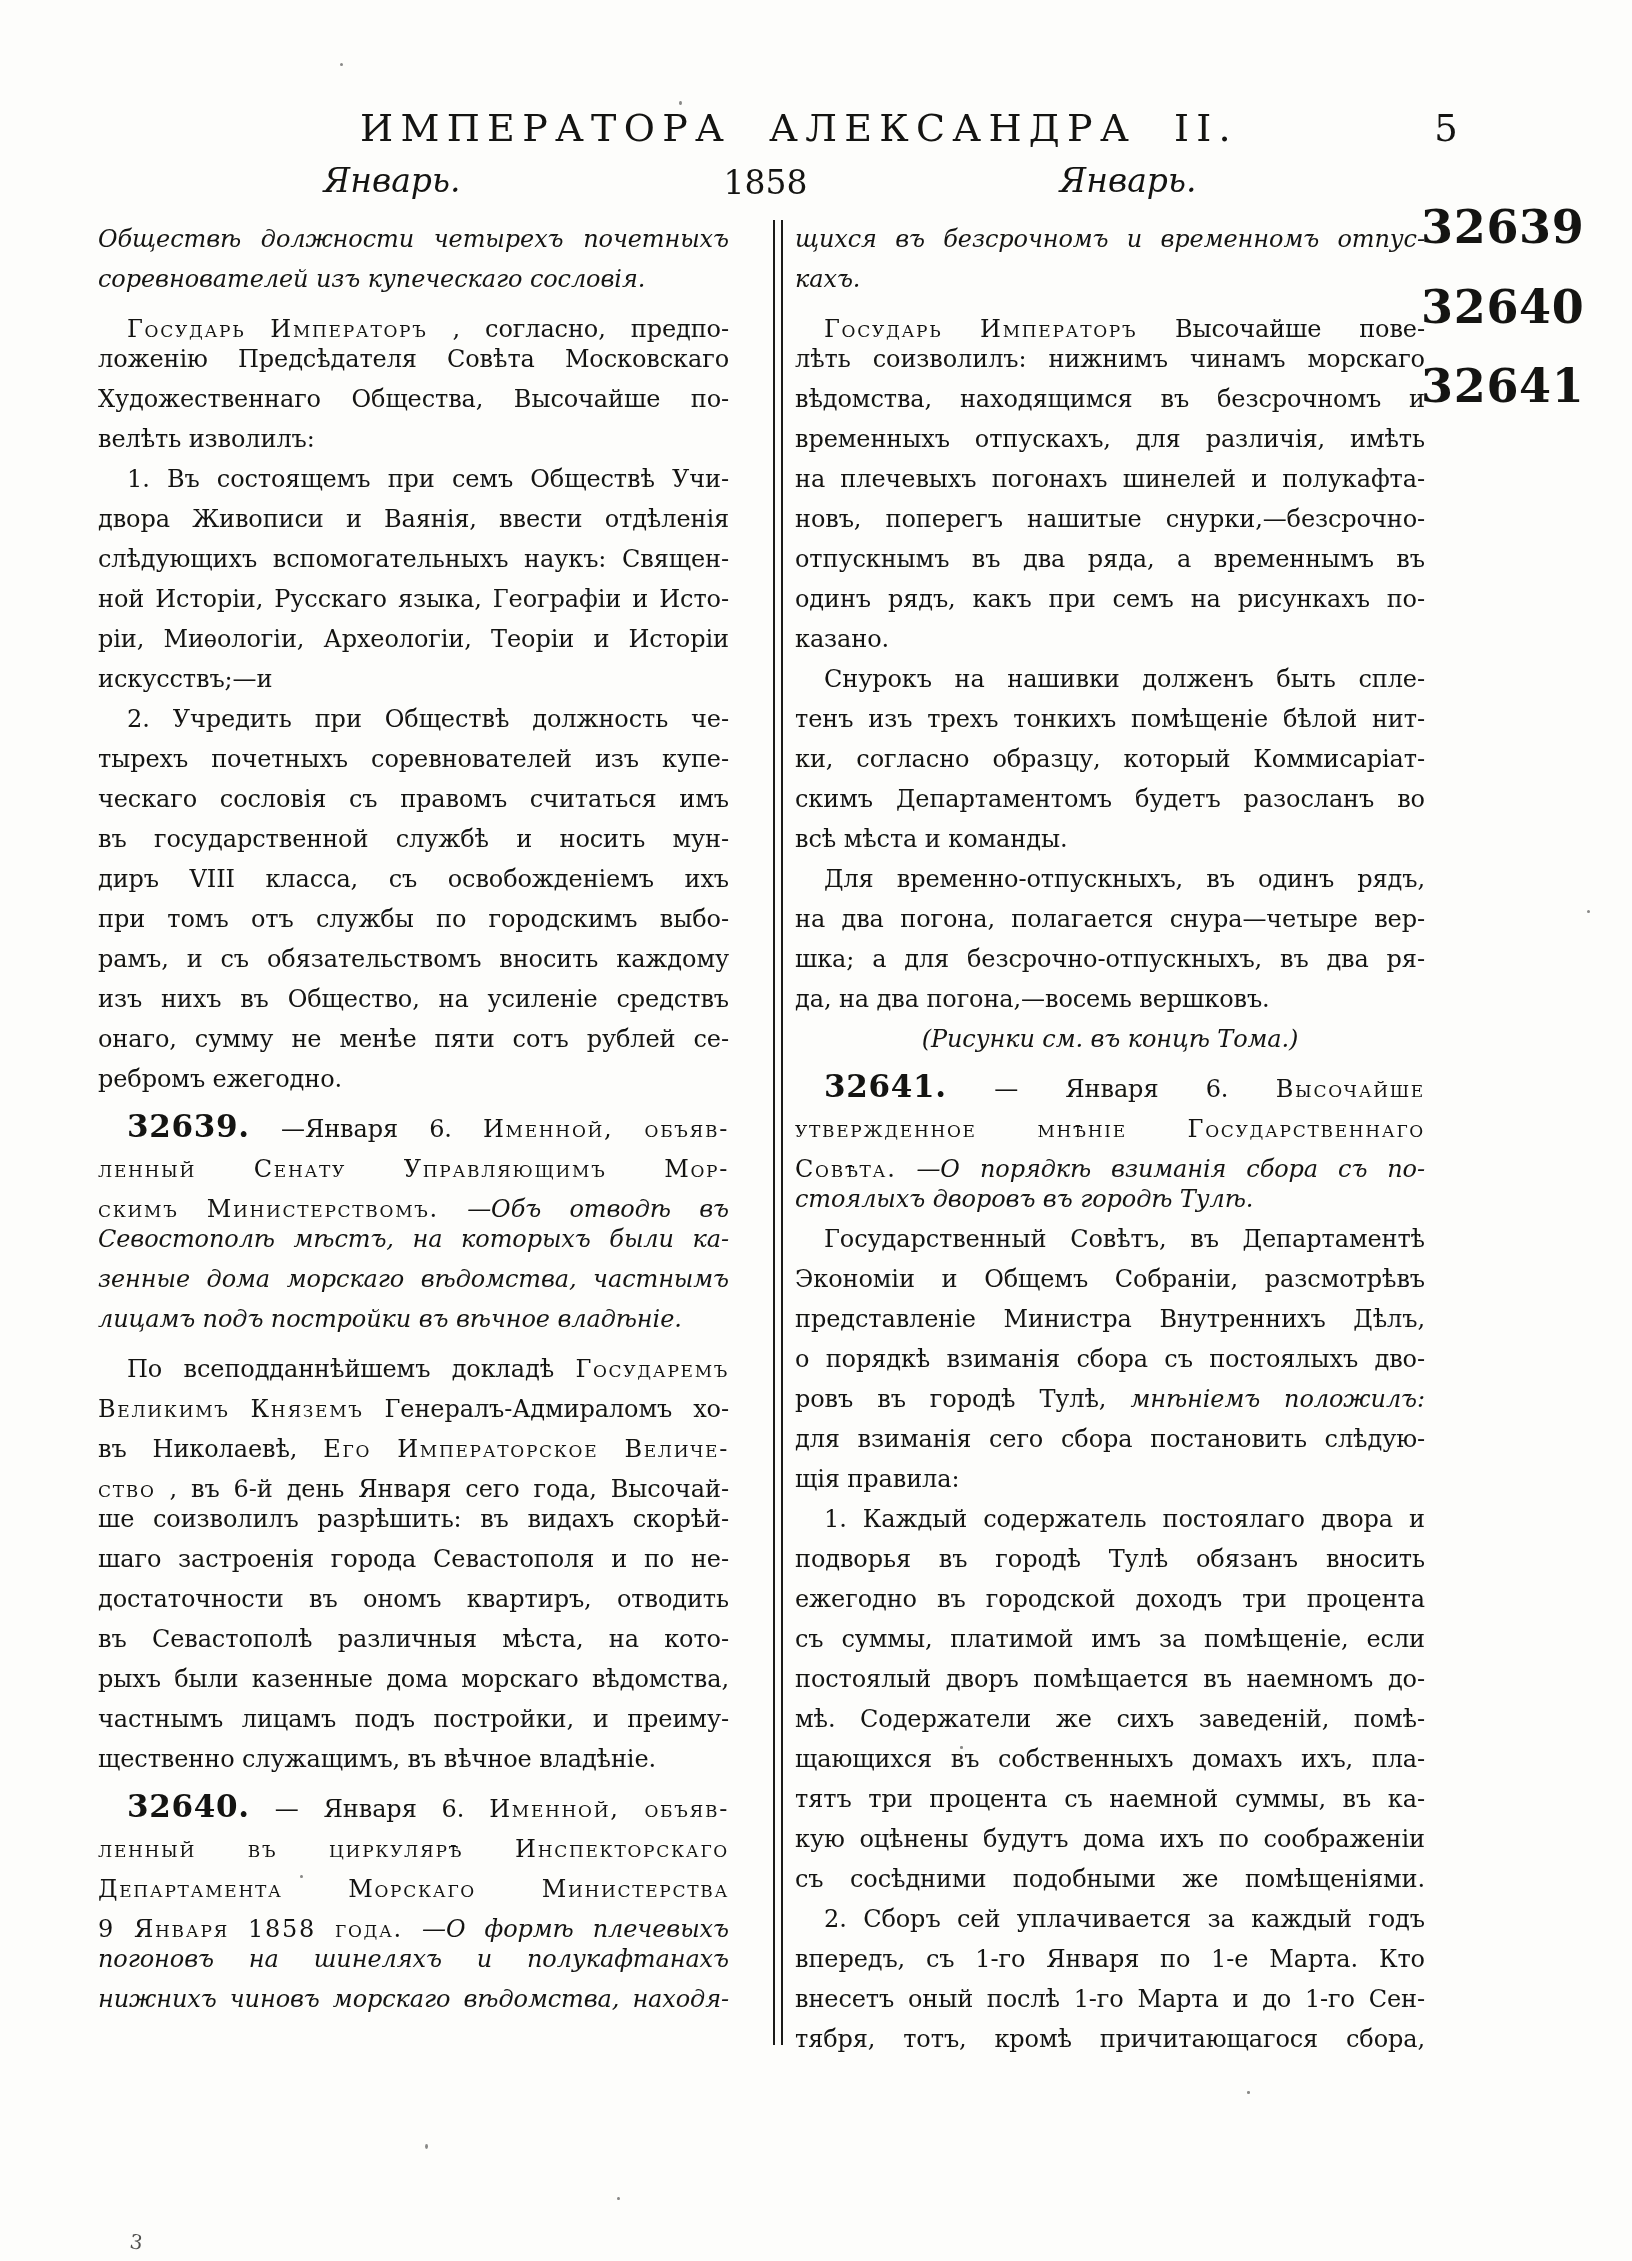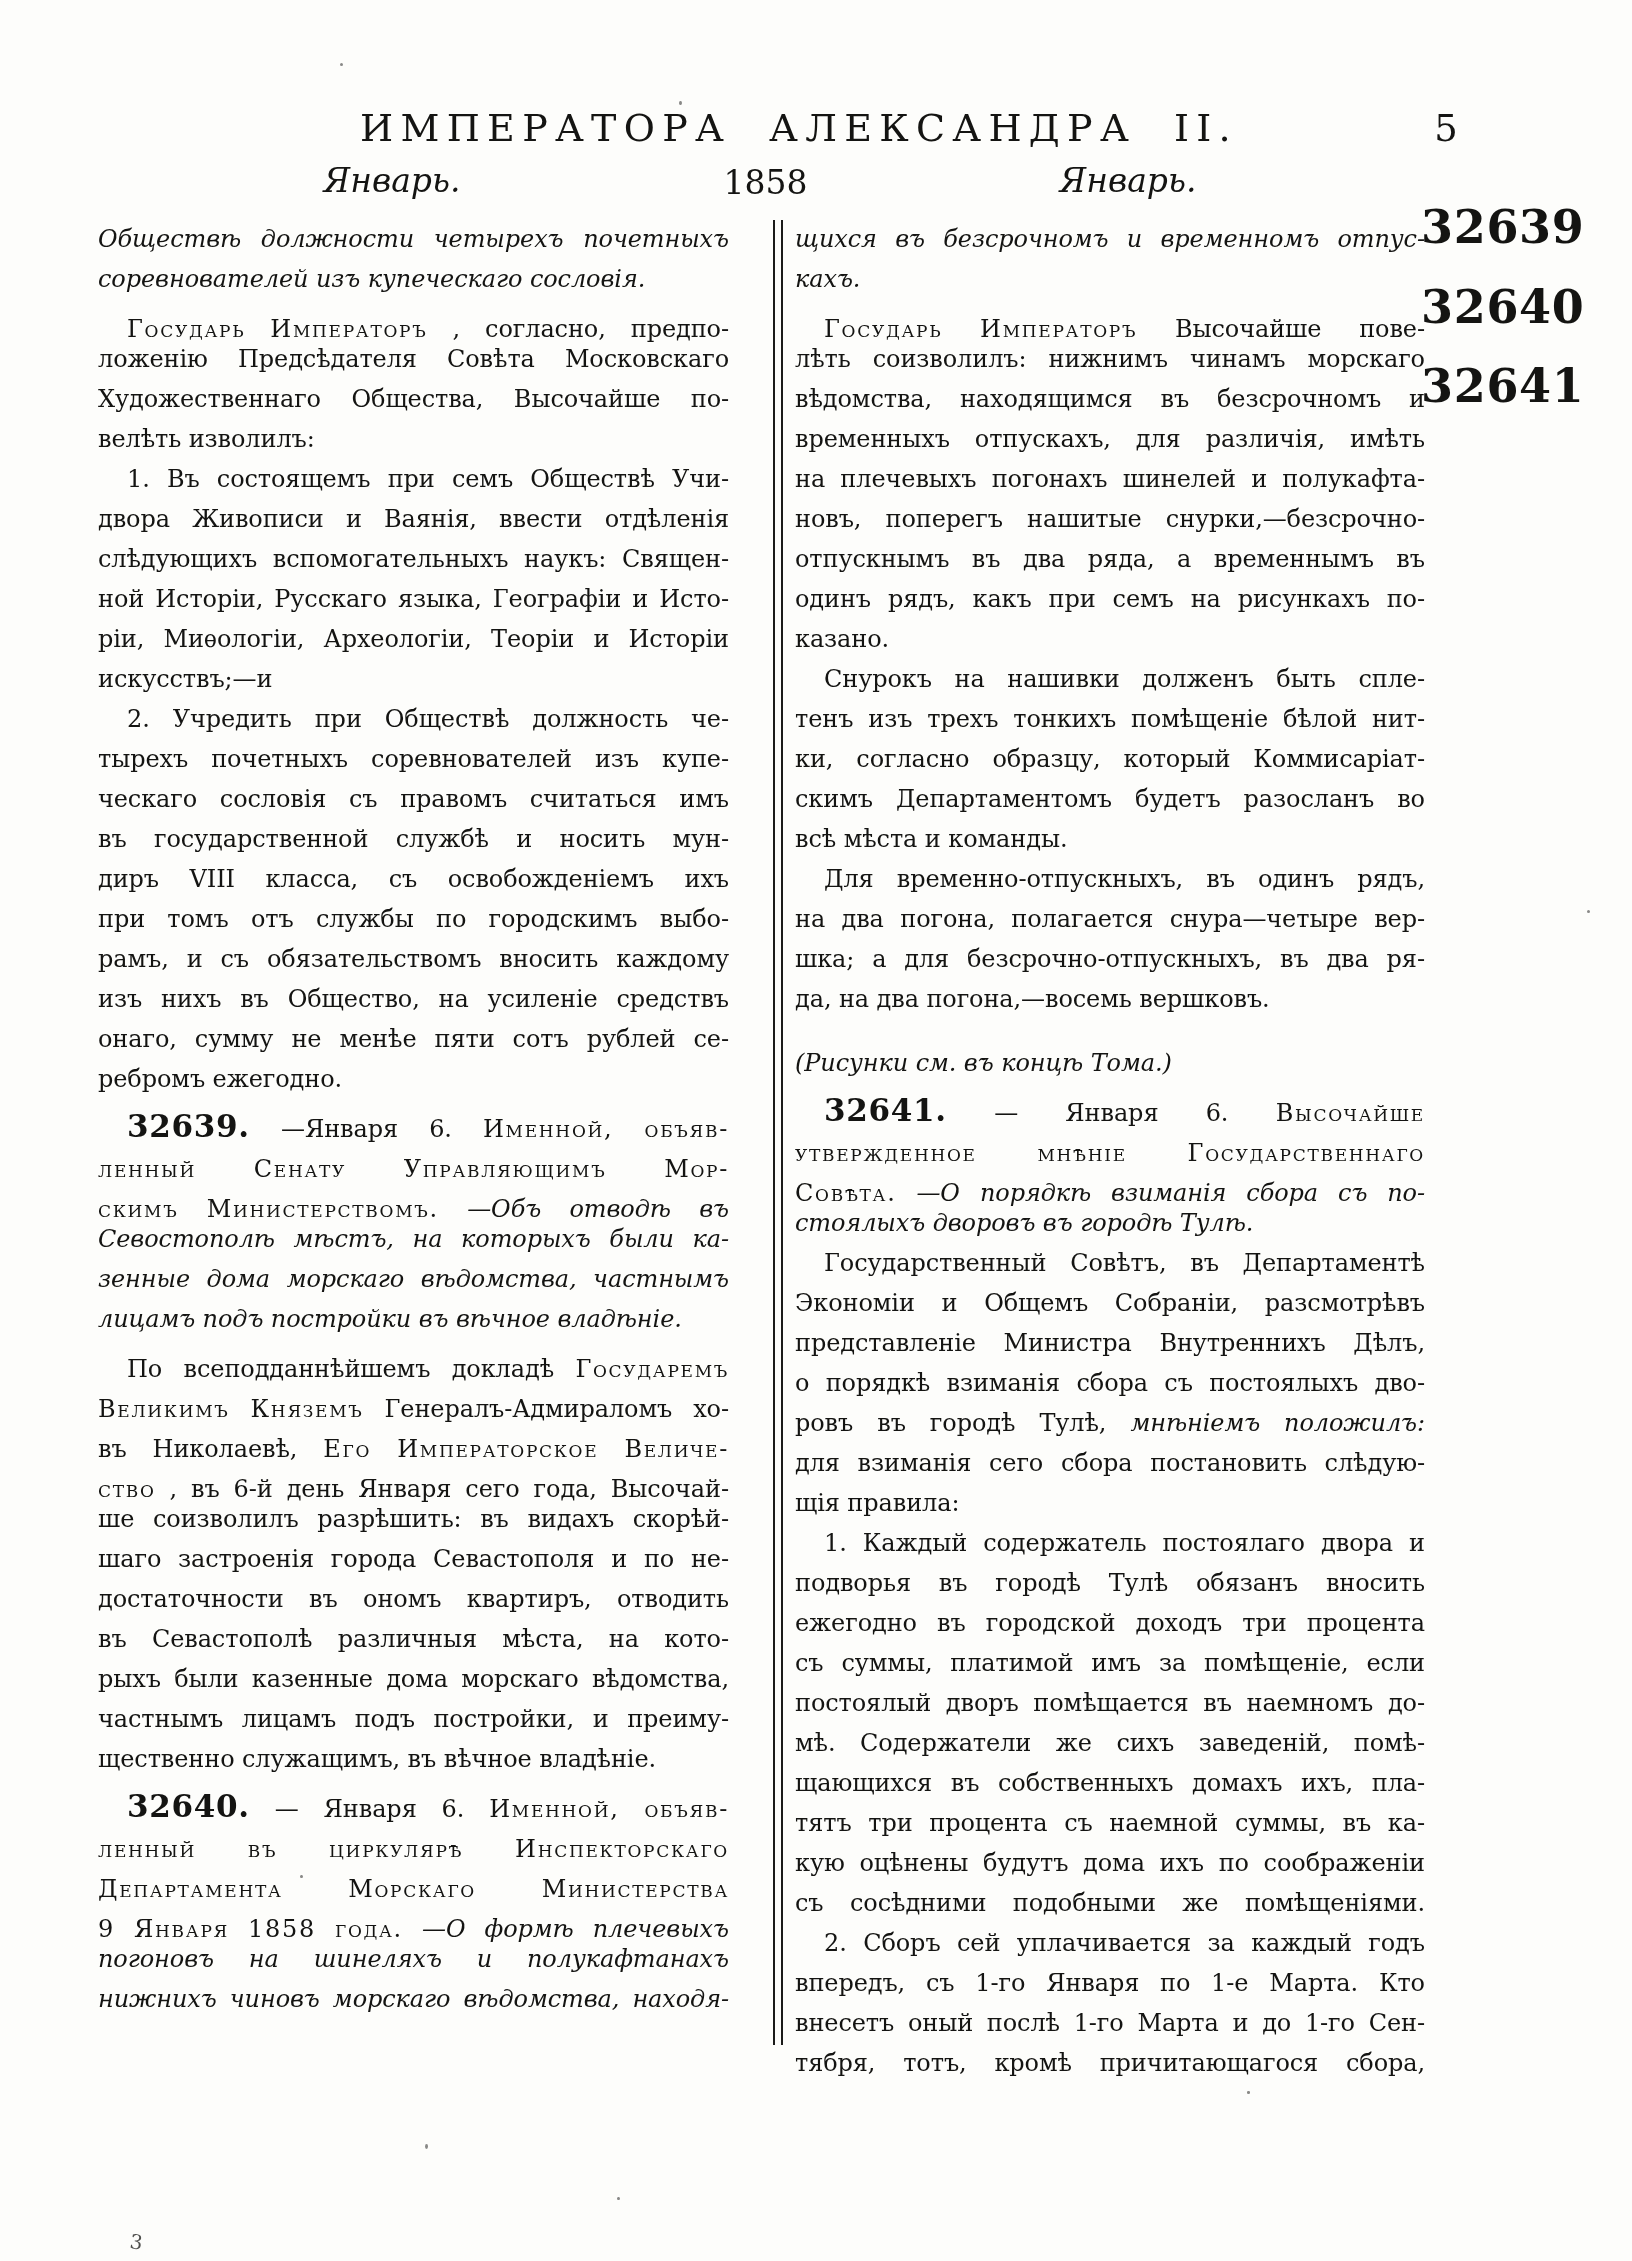--- a/index.html
+++ b/index.html
@@ -43,21 +43,21 @@
   }
   .line{
     height:40px;
     overflow:visible;
     white-space:nowrap;
   }
   .line.just{
     display:flex;justify-content:space-between;align-items:baseline;
   }
   .line.norm{display:block;text-align:left;}
-  .line.cent{display:block;text-align:left;margin-top:24px;}
+  .line.cent{display:block;text-align:center;}
   .line.indent{padding-left:29px;}
   .it{font-style:italic;}
   .sc{font-variant:small-caps;letter-spacing:1.7px;margin-top:10px;}
   .num{font-weight:700;font-size:31px;letter-spacing:0.7px;}
   .margin-num{
     position:absolute;left:1421px;width:141px;
     font-size:46px;font-weight:700;line-height:1;
     letter-spacing:0.7px;text-align:left;
     white-space:nowrap;
   }

